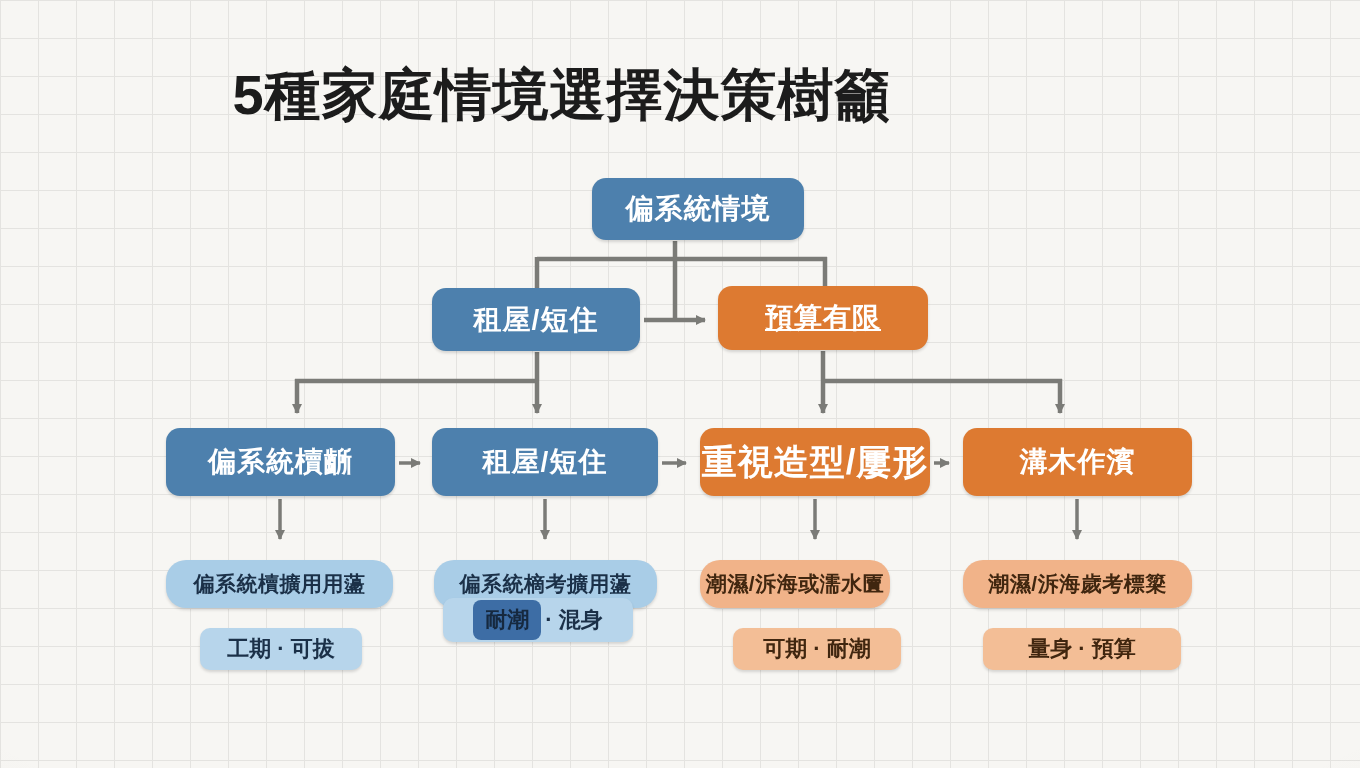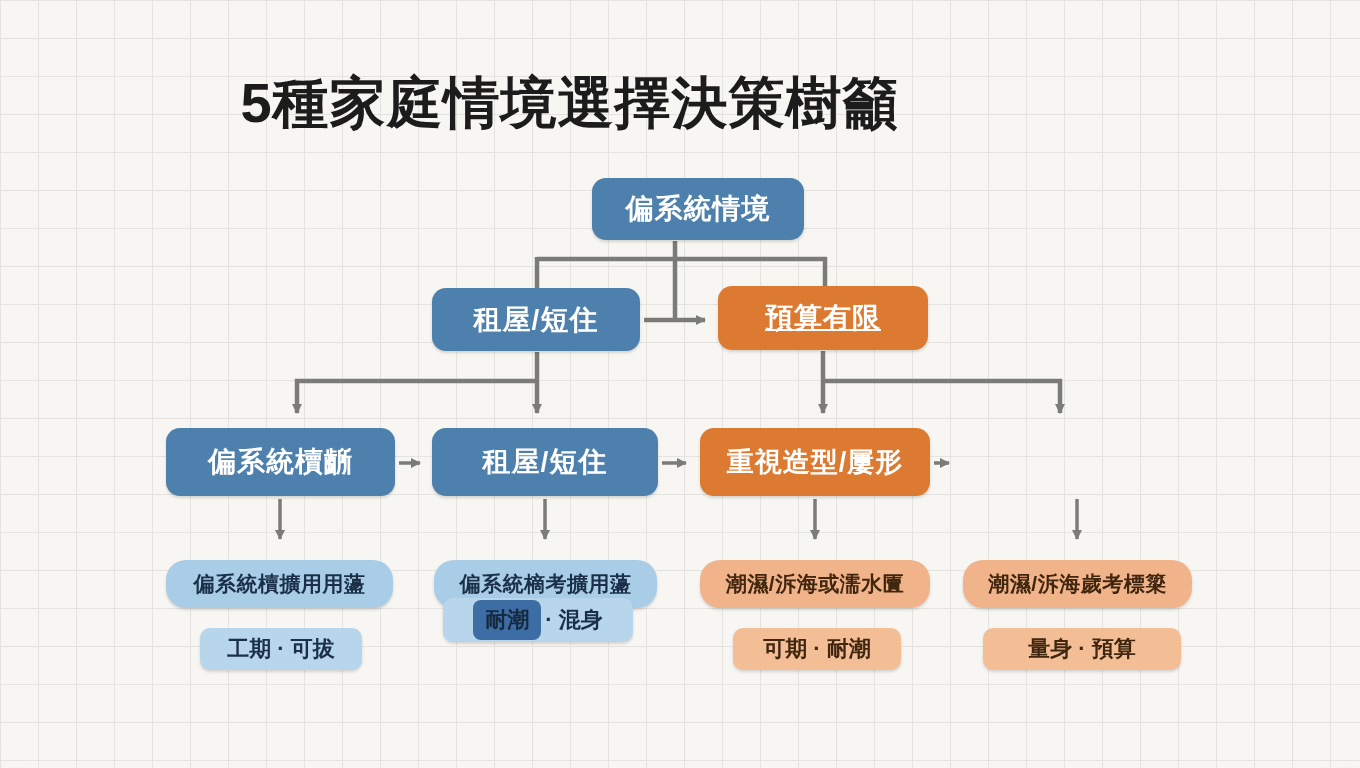--- a/index.html
+++ b/index.html
@@ -11,21 +11,21 @@
     position:relative;width:1360px;height:768px;
     background-color:#f7f6f3;
     background-image:
       radial-gradient(130% 130% at 50% 45%, rgba(255,255,255,0) 55%, rgba(110,110,105,0.13) 100%),
       linear-gradient(#e4e3e0 1px, transparent 1px),
       linear-gradient(90deg, #e4e3e0 1px, transparent 1px);
     background-size:100% 100%, 38px 38px, 38px 38px;
   }
   .title{
     position:absolute;left:0;top:58px;width:1124px;text-align:center;
-    font-size:56px;font-weight:900;color:#1c1c1c;letter-spacing:1px;margin:8px;
+    font-size:56px;font-weight:900;color:#1c1c1c;letter-spacing:1px;margin:0;
   }
   svg.connectors{position:absolute;left:0;top:0;width:1360px;height:768px;}
   .node{
     position:absolute;display:flex;align-items:center;justify-content:center;
     box-sizing:border-box;text-align:center;font-weight:bold;
     box-shadow:0 2px 3px rgba(0,0,0,0.14);
   }
   .big{border-radius:14px;font-size:28px;color:#ffffff;letter-spacing:1px;}
   .blue{background:#4d80ad;}
   .orange{background:#dd7a31;}
@@ -77,25 +77,26 @@
 
   <h1 class="title">5種家庭情境選擇決策樹籲</h1>
 
   <div class="node big blue" style="left:592px;top:178px;width:212px;height:62px;">偏系統情境</div>
 
   <div class="node big blue" style="left:432px;top:288px;width:208px;height:63px;">租屋/短住</div>
   <div class="node big orange" style="left:718px;top:286px;width:210px;height:64px;text-decoration:underline;">預算有限</div>
 
   <div class="node big blue" style="left:166px;top:428px;width:229px;height:68px;">偏系統櫝齭</div>
   <div class="node big blue" style="left:432px;top:428px;width:226px;height:68px;">租屋/短住</div>
-  <div class="node big orange" style="left:700px;top:428px;width:230px;height:68px;font-size:27px;">重視造型/屢形</div>
+  <div class="node big orange" style="left:700px;top:428px;width:230px;height:68px;font-size:35px;">重視造型/屢形</div>
+  <div class="node big orange" style="left:963px;top:428px;width:229px;height:68px;">溝木作濱</div>
 
   <div class="node mid lightblue" style="left:166px;top:560px;width:227px;height:48px;">偏系統櫝擴用用蘯</div>
   <div class="node mid lightblue" style="left:434px;top:560px;width:223px;height:48px;">偏系統樀考擴用蘯</div>
-  <div class="node mid peach" style="left:700px;top:560px;width:230px;height:48px;">潮濕/泝海或濡水匵</div>
+  <div class="node mid peach" style="left:700px;top:560px;width:190px;height:48px;">潮濕/泝海或濡水匵</div>
   <div class="node mid peach" style="left:963px;top:560px;width:229px;height:48px;">潮濕/泝海歲考標簗</div>
 
   <div class="node pill pillblue" style="left:200px;top:628px;width:162px;height:42px;">工期 · 可拔</div>
   <div class="node pill pillblue" style="left:443px;top:598px;width:190px;height:44px;">
     <span class="hl">耐潮</span>
     <span>· 混身</span>
   </div>
   <div class="node pill pillpeach" style="left:733px;top:628px;width:168px;height:42px;">可期 · 耐潮</div>
   <div class="node pill pillpeach" style="left:983px;top:628px;width:198px;height:42px;">量身 · 預算</div>
 

